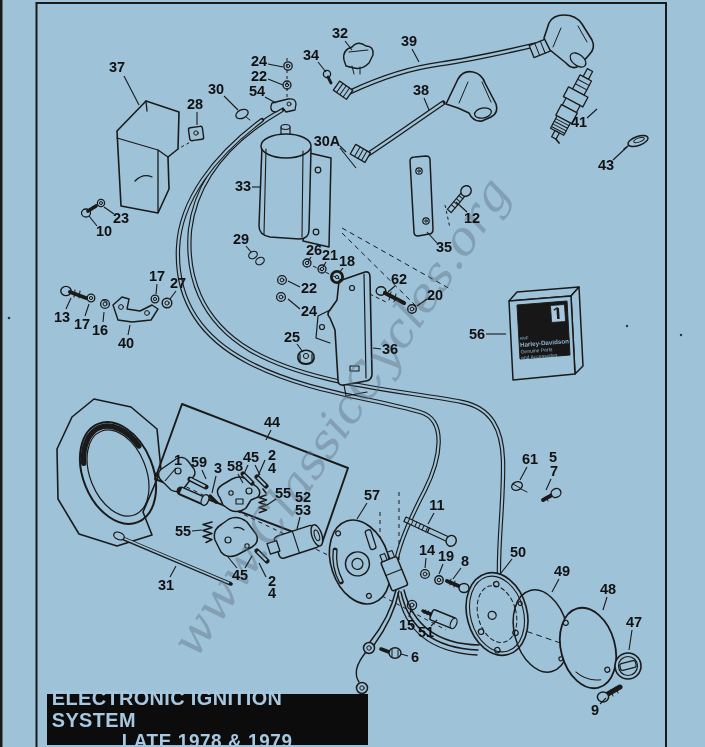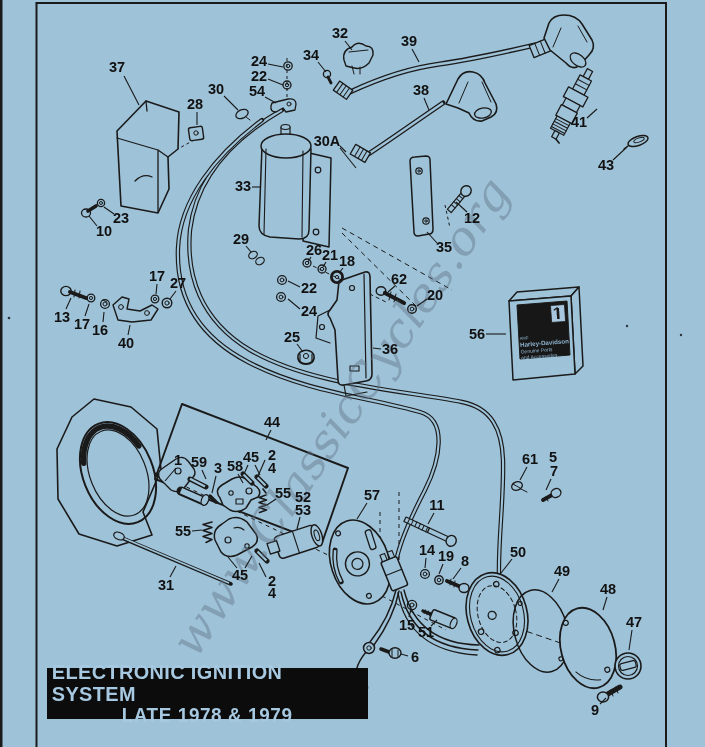--- a/index.html
+++ b/index.html
@@ -5,21 +5,21 @@
   html,body{margin:0;padding:0;background:#6b7684;}
   .stage{position:relative;width:705px;height:747px;background:#9ec2d8;overflow:hidden;
          font-family:"Liberation Sans",sans-serif;}
   svg{position:absolute;left:0;top:0;}
   .ink{stroke:#1a1a1a;fill:none;stroke-linecap:round;stroke-linejoin:round;}
   .bgfill{fill:#9ec2d8;stroke:#1a1a1a;stroke-linejoin:round;}
   .callout{font-family:"Liberation Sans",sans-serif;font-weight:700;font-size:14.5px;
            fill:#111;text-anchor:middle;}
   .leader{stroke:#1a1a1a;stroke-width:1.1;}
   .dash{stroke:#1a1a1a;stroke-width:1;fill:none;}
-  .banner{position:absolute;left:47px;top:668px;width:321px;height:51px;background:#0c0c0c;
+  .banner{position:absolute;left:47px;top:694px;width:321px;height:51px;background:#0c0c0c;
           display:flex;flex-direction:column;align-items:center;justify-content:center;}
   .banner .l1{color:#a6c8e0;font-weight:700;font-size:20.5px;letter-spacing:.4px;line-height:1.08;transform:scaleX(.97);}
   .banner .l2{color:#a6c8e0;font-weight:700;font-size:19.5px;letter-spacing:.6px;line-height:1.08;transform:scaleX(.97);}
   .wm{font-family:"DejaVu Serif",serif;font-style:italic;fill:#5f7082;opacity:.42;}
   .boxlabel{font-family:"Liberation Sans",sans-serif;fill:#8fb6d0;}
 </style>
 </head>
 <body>
 
 <div class="stage">

